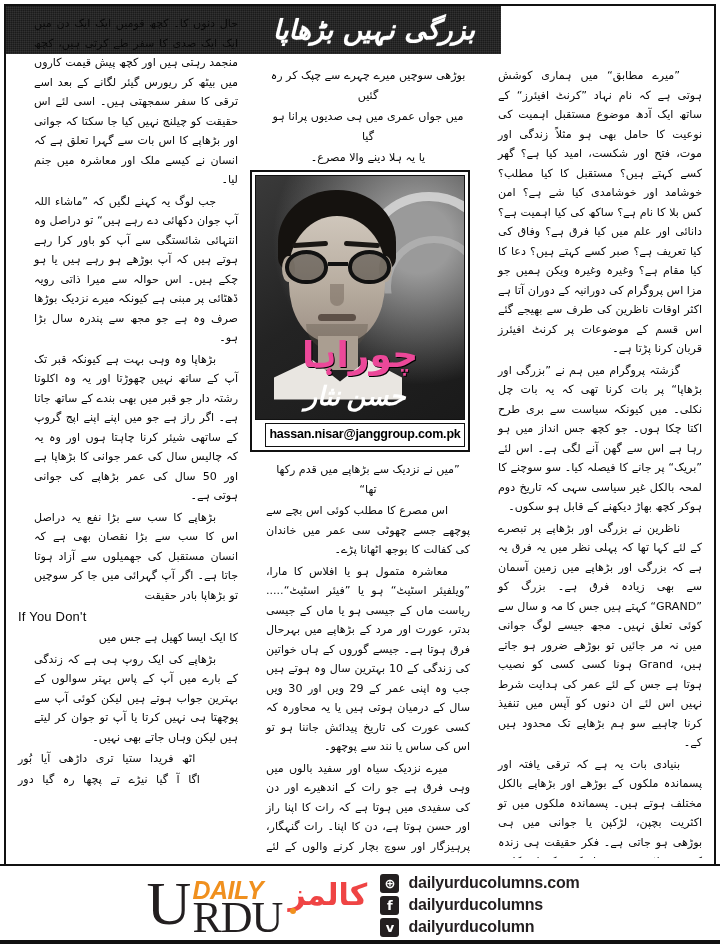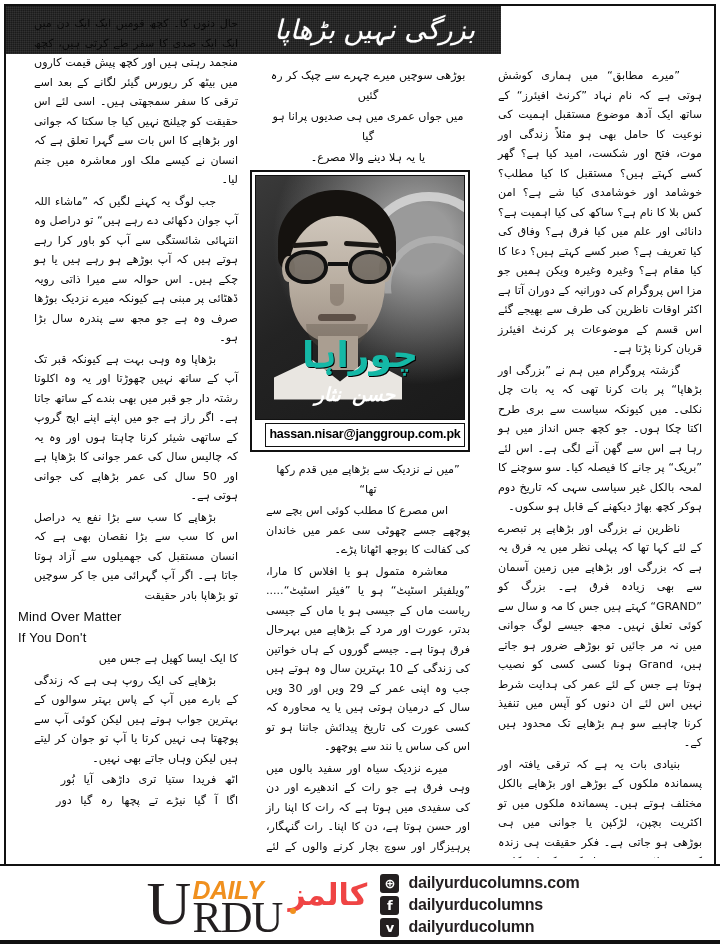--- a/index.html
+++ b/index.html
@@ -38,21 +38,21 @@
       repeating-linear-gradient(90deg, rgba(255,255,255,.05) 0 1px, transparent 1px 2px);
     overflow:hidden;
   }
   .title-banner .title-text{
     position:absolute;
     right:26px;top:50%;
     transform:translateY(-52%);
     color:#fff;
     font-family:"DejaVu Sans", sans-serif;
     font-size:27px;
-    font-weight:normal;
+    font-weight:bold;
     letter-spacing:0px;
     white-space:nowrap;
     font-style:italic;
     direction:rtl;
     text-shadow:0 0 1px rgba(255,255,255,.5);
   }
   
   .cols{
     position:absolute;
     left:0;top:0;right:0;bottom:0;
@@ -92,21 +92,21 @@
   p.ctr{text-align:center;text-indent:0;}
   p.eng{
     direction:ltr;text-align:center;
     font-family:"Liberation Sans", sans-serif;
     font-size:13px;line-height:20px;
     letter-spacing:.2px;
     margin:1px 0;
   }
   p.eng.left{text-align:left;}
   p.poetry{
-    text-align:right;
+    text-align:left;
     text-indent:0;
     letter-spacing:1px;
     word-spacing:5px;
     margin:1px 0;
   }
   
   .photo-block{
     width:100%;
     margin:2px 0 8px 0;
     border:2px solid #111;
@@ -234,36 +234,36 @@
     width:128px;height:40px;
     background:#e9e6e1;
     clip-path:polygon(0 18px,38px 0,66px 22px,94px 0,128px 18px,128px 40px,0 40px);
   }
   
   .brand-urdu{
     position:absolute;
     left:6px;right:6px;
     bottom:46px;
     text-align:center;
-    color:#14b8a6;
+    color:#ec4899;
     font-family:"DejaVu Sans", sans-serif;
     font-size:36px;
     font-weight:bold;
     direction:rtl;
     line-height:1;
     text-shadow:1px 1px 0 #000;
   }
   .author-urdu{
     position:absolute;
     left:0;right:10px;
     bottom:12px;
     text-align:center;
     color:#fff;
-    font-family:Liberation Mono, monospace;
-    font-size:19px;
+    font-family:Liberation Serif, serif;
+    font-size:26px;
     font-weight:bold;
     direction:rtl;
     font-style:italic;
   }
   .email-bar{
     margin-top:3px;
     border:1px solid #111;
     background:#fff;
     text-align:center;
     direction:ltr;
@@ -422,21 +422,20 @@
           <p class="ind">اس مصرع کا مطلب کوئی اس بچے سے پوچھے جسے چھوٹی سی عمر میں خاندان کی کفالت کا بوجھ اٹھانا پڑے۔</p>
           <p class="ind">معاشرہ متمول ہو یا افلاس کا مارا، ”ویلفیئر اسٹیٹ“ ہو یا ”فیئر اسٹیٹ“..... ریاست ماں کے جیسی ہو یا ماں کے جیسی بدتر، عورت اور مرد کے بڑھاپے میں بہرحال فرق ہوتا ہے۔ جیسے گوروں کے ہاں خواتین کی زندگی کے 10 بہترین سال وہ ہوتے ہیں جب وہ اپنی عمر کے 29 ویں اور 30 ویں سال کے درمیان ہوتی ہیں یا یہ محاورہ کہ کسی عورت کی تاریخ پیدائش جاننا ہو تو اس کی ساس یا نند سے پوچھو۔</p>
           <p class="ind">میرے نزدیک سیاہ اور سفید بالوں میں وہی فرق ہے جو رات کے اندھیرے اور دن کی سفیدی میں ہوتا ہے کہ رات کا اپنا راز اور حسن ہوتا ہے، دن کا اپنا۔ رات گنہگار، پرہیزگار اور سوچ بچار کرنے والوں کے لئے ایک جیسی ہونے کے باوجود یکسر مختلف ہوتی ہے اور یہی</p>
         </div>
 
         <div class="col col-left">
           <p>حال دنوں کا۔ کچھ قومیں ایک ایک دن میں ایک ایک صدی کا سفر طے کرتی ہیں، کچھ منجمد رہتی ہیں اور کچھ پیش قیمت کاروں میں بیٹھ کر ریورس گیئر لگانے کے بعد اسے ترقی کا سفر سمجھتی ہیں۔ اسی لئے اس حقیقت کو چیلنج نہیں کیا جا سکتا کہ جوانی اور بڑھاپے کا اس بات سے گہرا تعلق ہے کہ انسان نے کیسے ملک اور معاشرہ میں جنم لیا۔</p>
           <p class="ind">جب لوگ یہ کہنے لگیں کہ ”ماشاء اللہ آپ جوان دکھائی دے رہے ہیں“ تو دراصل وہ انتہائی شائستگی سے آپ کو باور کرا رہے ہوتے ہیں کہ آپ بوڑھے ہو رہے ہیں یا ہو چکے ہیں۔ اس حوالہ سے میرا ذاتی رویہ ڈھٹائی پر مبنی ہے کیونکہ میرے نزدیک بوڑھا صرف وہ ہے جو مجھ سے پندرہ سال بڑا ہو۔</p>
           <p class="ind">بڑھاپا وہ وہی بہت ہے کیونکہ قبر تک آپ کے ساتھ نہیں چھوڑتا اور یہ وہ اکلوتا رشتہ دار جو قبر میں بھی بندے کے ساتھ جاتا ہے۔ اگر راز ہے جو میں اپنے اپنے اپج گروپ کے ساتھی شیئر کرنا چاہتا ہوں اور وہ یہ کہ چالیس سال کی عمر جوانی کا بڑھاپا ہے اور 50 سال کی عمر بڑھاپے کی جوانی ہوتی ہے۔</p>
           <p class="ind">بڑھاپے کا سب سے بڑا نفع یہ دراصل اس کا سب سے بڑا نقصان بھی ہے کہ انسان مستقبل کی جھمیلوں سے آزاد ہوتا جاتا ہے۔ اگر آپ گہرائی میں جا کر سوچیں تو بڑھاپا بادر حقیقت</p>
-          <p class="eng left">Mind Over Matter</p>
           <p class="eng left">If You Don't</p>
           <p>کا ایک ایسا کھیل ہے جس میں</p>
           <p class="ind">بڑھاپے کی ایک روپ ہی ہے کہ زندگی کے بارے میں آپ کے پاس بہتر سوالوں کے بہترین جواب ہوتے ہیں لیکن کوئی آپ سے پوچھتا ہی نہیں کرتا یا آپ تو جوان کر لیتے ہیں لیکن وہاں جاتے بھی نہیں۔</p>
           <p class="poetry">اٹھ فریدا ستیا تری داڑھی آیا بُور</p>
           <p class="poetry">اگا آ گیا نیڑے تے پچھا رہ گیا دور</p>
         </div>
 
       </div>
     </div>
   </div>

